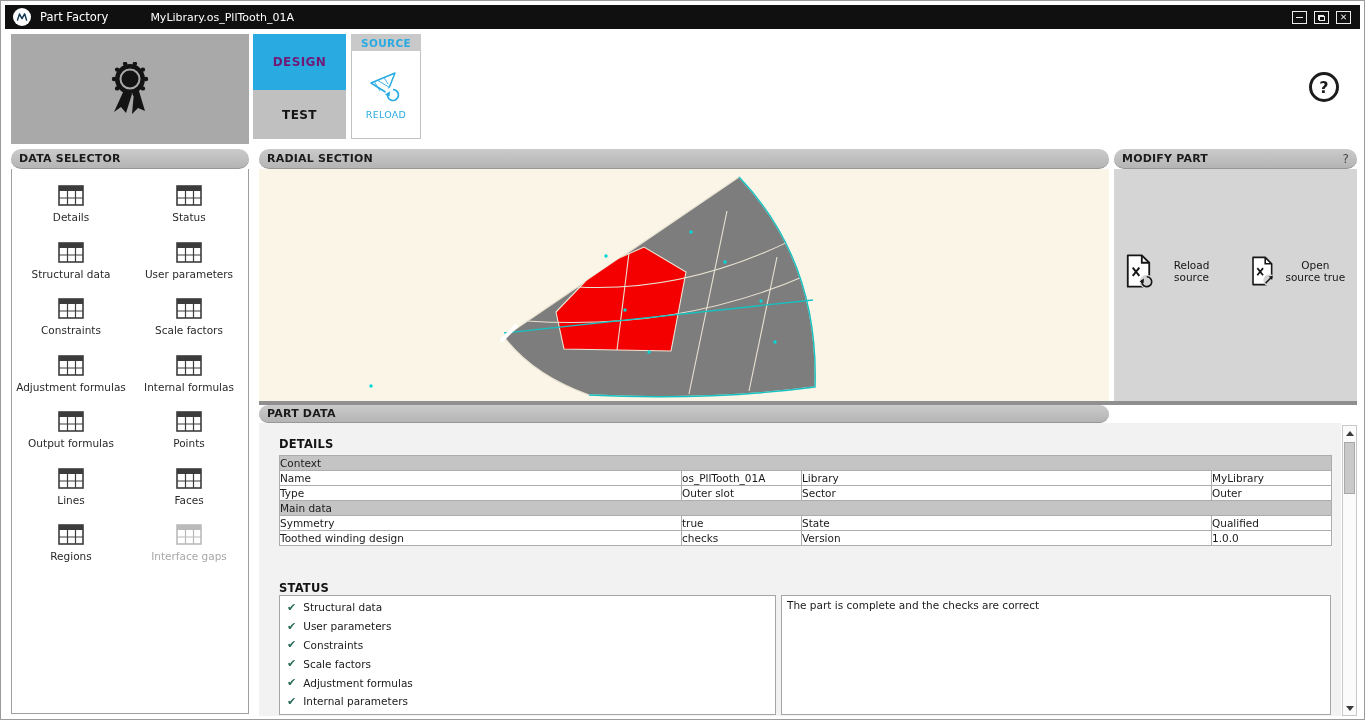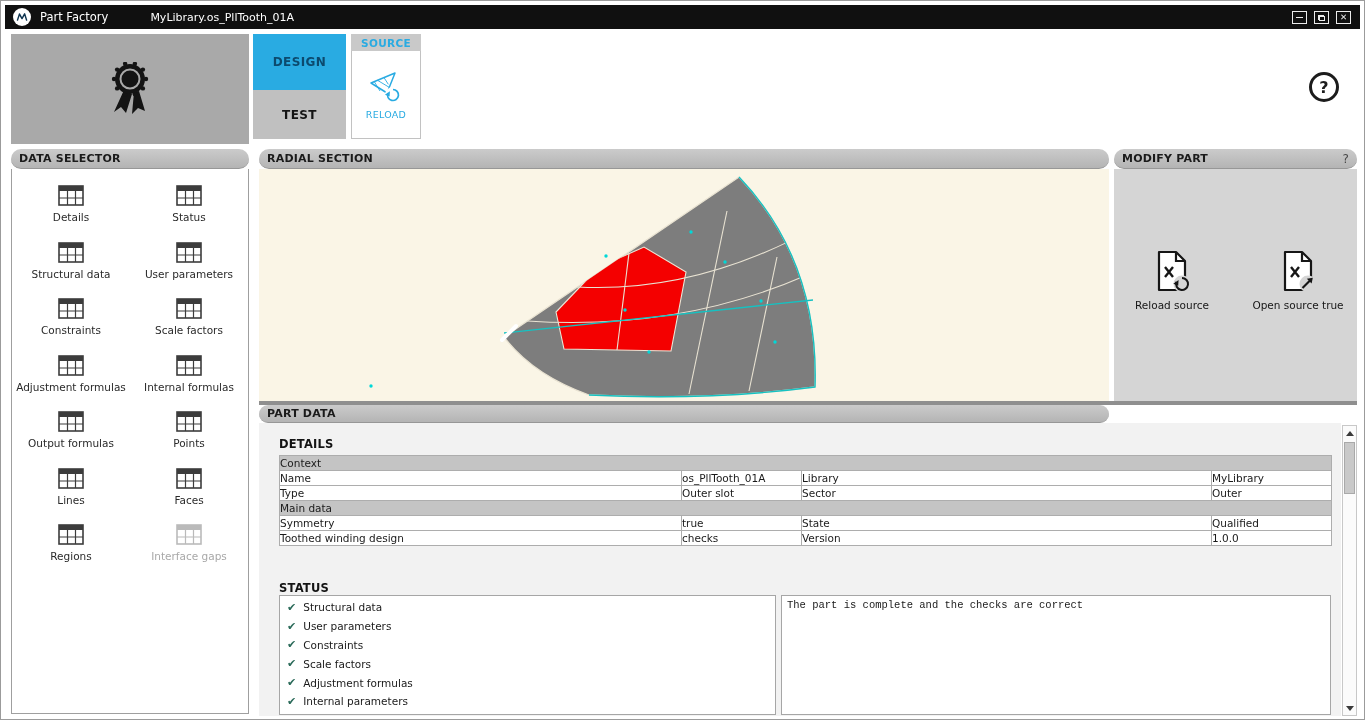--- a/index.html
+++ b/index.html
@@ -20,21 +20,21 @@
   .g-min  { position:absolute; left:3px; right:3px; top:5px; border-top:1px solid #ececec; }
   .g-rest { position:absolute; left:3px; top:3px; width:6px; height:5px; border:1px solid #ececec; }
   .g-rest2{ position:absolute; right:3px; bottom:2px; width:6px; height:5px; border:1px solid #ececec; background:#101010;}
   .g-close{ font-size:8.5px; color:#ececec; line-height:1; }
 
   
   .medal-block { position:absolute; left:10px; top:33px; width:238px; height:110px; background:#a9a9a9;
                  display:flex; align-items:center; justify-content:center; cursor:pointer; }
   .tab { position:absolute; left:252px; width:93px; display:flex; align-items:center; justify-content:center;
          font-weight:bold; font-size:12px; letter-spacing:.4px; cursor:pointer; }
-  .tab.design { top:33px; height:56px; background:#29abe2; color:#0c4a6e; }
+  .tab.design { top:33px; height:56px; background:#29abe2; color:#701a75; }
   .tab.test   { top:89px; height:49px; background:#c0c0c0; color:#141414; }
   .source-group { position:absolute; left:350px; top:33px; width:70px; height:105px; }
   .source-title { height:17px; background:#c9c9c9; color:#29abe2; font-weight:bold; font-size:10.5px;
                   display:flex; align-items:center; justify-content:center; letter-spacing:.3px; }
   .source-body { height:88px; background:#fff; border:1px solid #c2c2c2; border-top:none;
                  display:flex; flex-direction:column; align-items:center; justify-content:center; gap:5px; cursor:pointer; }
   .reload-label { color:#29abe2; font-size:9.5px; letter-spacing:.3px; }
   .help-circle { position:absolute; left:1308px; top:71px; width:30px; height:30px; border-radius:50%;
                  border:3px solid #1c1c1c; display:flex; align-items:center; justify-content:center;
                  font-weight:bold; font-size:16px; color:#1c1c1c; cursor:pointer; background:#fff; }
@@ -57,42 +57,42 @@
   .sel-label { margin-top:5px; font-size:10.5px; color:#2a2a2a; text-align:center; }
   .sel-item.disabled { cursor:default; }
   .sel-item.disabled svg { opacity:.35; }
   .sel-item.disabled .sel-label { color:#a8a8a8; }
 
   
   .radial-canvas { position:absolute; left:258px; top:168px; width:850px; height:232px; background:#faf5e6; }
 
   
   .modify-body { position:absolute; left:1113px; top:168px; width:243px; height:232px; background:#d5d5d5; }
-  .mp-btn { position:absolute; top:80px; width:100px; display:flex; flex-direction:column; align-items:center;
+  .mp-btn { position:absolute; top:80px; width:100px; display:flex; flex-direction:row; align-items:center;
             gap:6px; cursor:pointer; font-size:10.5px; color:#161616; text-align:center; }
   .mp-btn.b1 { left:8px; }
   .mp-btn.b2 { left:134px; }
 
   
   .splitter { position:absolute; left:258px; top:400px; width:1098px; height:4px; background:#8f8f8f; cursor:row-resize; }
   .partdata-body { position:absolute; left:258px; top:422px; width:1082px; height:293px; background:#f2f2f2; overflow:hidden; }
   .section-title { position:absolute; left:20px; font-weight:bold; font-size:11.5px; color:#141414; letter-spacing:.2px; }
   .t-details { top:14px; } .t-status { top:158px; }
   .details-table { position:absolute; left:20px; top:32px; width:1052px; border-collapse:collapse; table-layout:fixed;
                    background:#fff; font-size:10.5px; color:#1a1a1a; }
   .details-table td { border:1px solid #adadad; padding:1px 0; height:14px; line-height:1.15;
                       overflow:hidden; white-space:nowrap; }
   .details-table tr.sec td { background:#c4c4c4; }
   .status-checks { position:absolute; left:20px; top:172px; width:497px; height:120px; background:#fff;
                    border:1px solid #a6a6a6; padding-top:2px; overflow:hidden; }
   .check-row { height:18.8px; display:flex; align-items:center; }
   .chk { color:#2a6a59; font-weight:bold; font-size:11px; margin:0 7px 0 7px; }
   .check-label { font-size:10.5px; color:#1a1a1a; }
   .status-msg { position:absolute; left:522px; top:172px; width:550px; height:120px; background:#fff;
-                border:1px solid #a6a6a6; padding:3px 5px; font-size:10.5px; color:#1a1a1a;font-family:Liberation Mono, monospace; }
+                border:1px solid #a6a6a6; padding:3px 5px; font-size:10.5px; color:#1a1a1a; }
 
   
   .vscroll { position:absolute; left:1341px; top:424px; width:15px; height:291px; background:#fbfbfb;
              border:1px solid #c8c8c8; }
   .sb-up, .sb-down { position:absolute; left:0; width:13px; height:14px; display:flex; align-items:center;
                      justify-content:center; cursor:pointer; }
   .sb-up { top:0; } .sb-down { bottom:0; }
   .tri-up   { width:0; height:0; border-left:4px solid transparent; border-right:4px solid transparent; border-bottom:5px solid #3a3a3a; }
   .tri-down { width:0; height:0; border-left:4px solid transparent; border-right:4px solid transparent; border-top:5px solid #3a3a3a; }
   .sb-thumb { position:absolute; left:1px; top:16px; width:11px; height:52px; background:#c9c9c9; border:1px solid #a9a9a9; cursor:pointer; }

